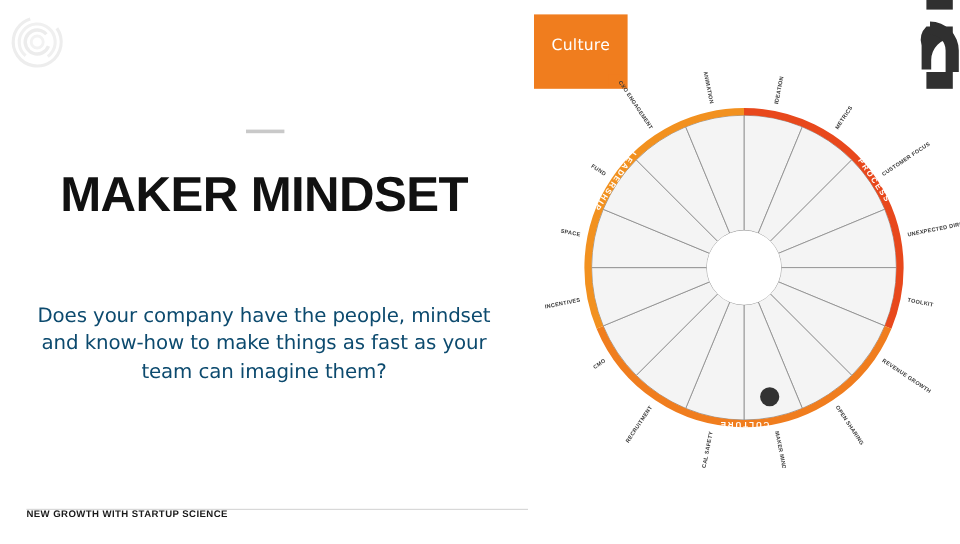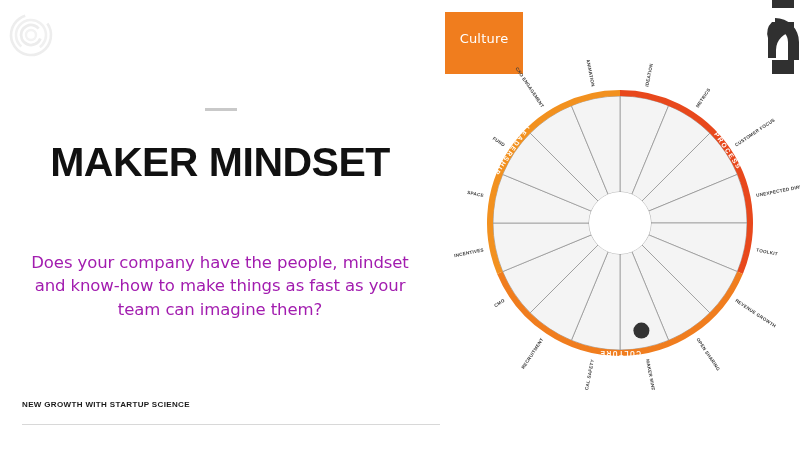--- a/index.html
+++ b/index.html
@@ -37,25 +37,25 @@
     color:#111111;
     line-height:1.05;
     white-space:nowrap;
   }
   #subtitle{
     position:absolute;left:28px;top:234px;width:384px;
     text-align:center;
     font-family:"DejaVu Sans",sans-serif;
     font-size:16.5px;
     line-height:1.45;
-    color:#a21caf;
+    color:#0c4a6e;
     letter-spacing:-0.1px;
   }
   #footer-text{
-    position:absolute;left:22px;top:400px;
+    position:absolute;left:22px;top:424px;
     font-family:"Liberation Sans",sans-serif;
     font-weight:bold;
     font-size:8px;
     letter-spacing:0.35px;
     color:#1a1a1a;
     white-space:nowrap;
   }
   #footer-rule{
     position:absolute;left:22px;top:424px;width:418px;height:1px;
     background:#d8d8d8;

